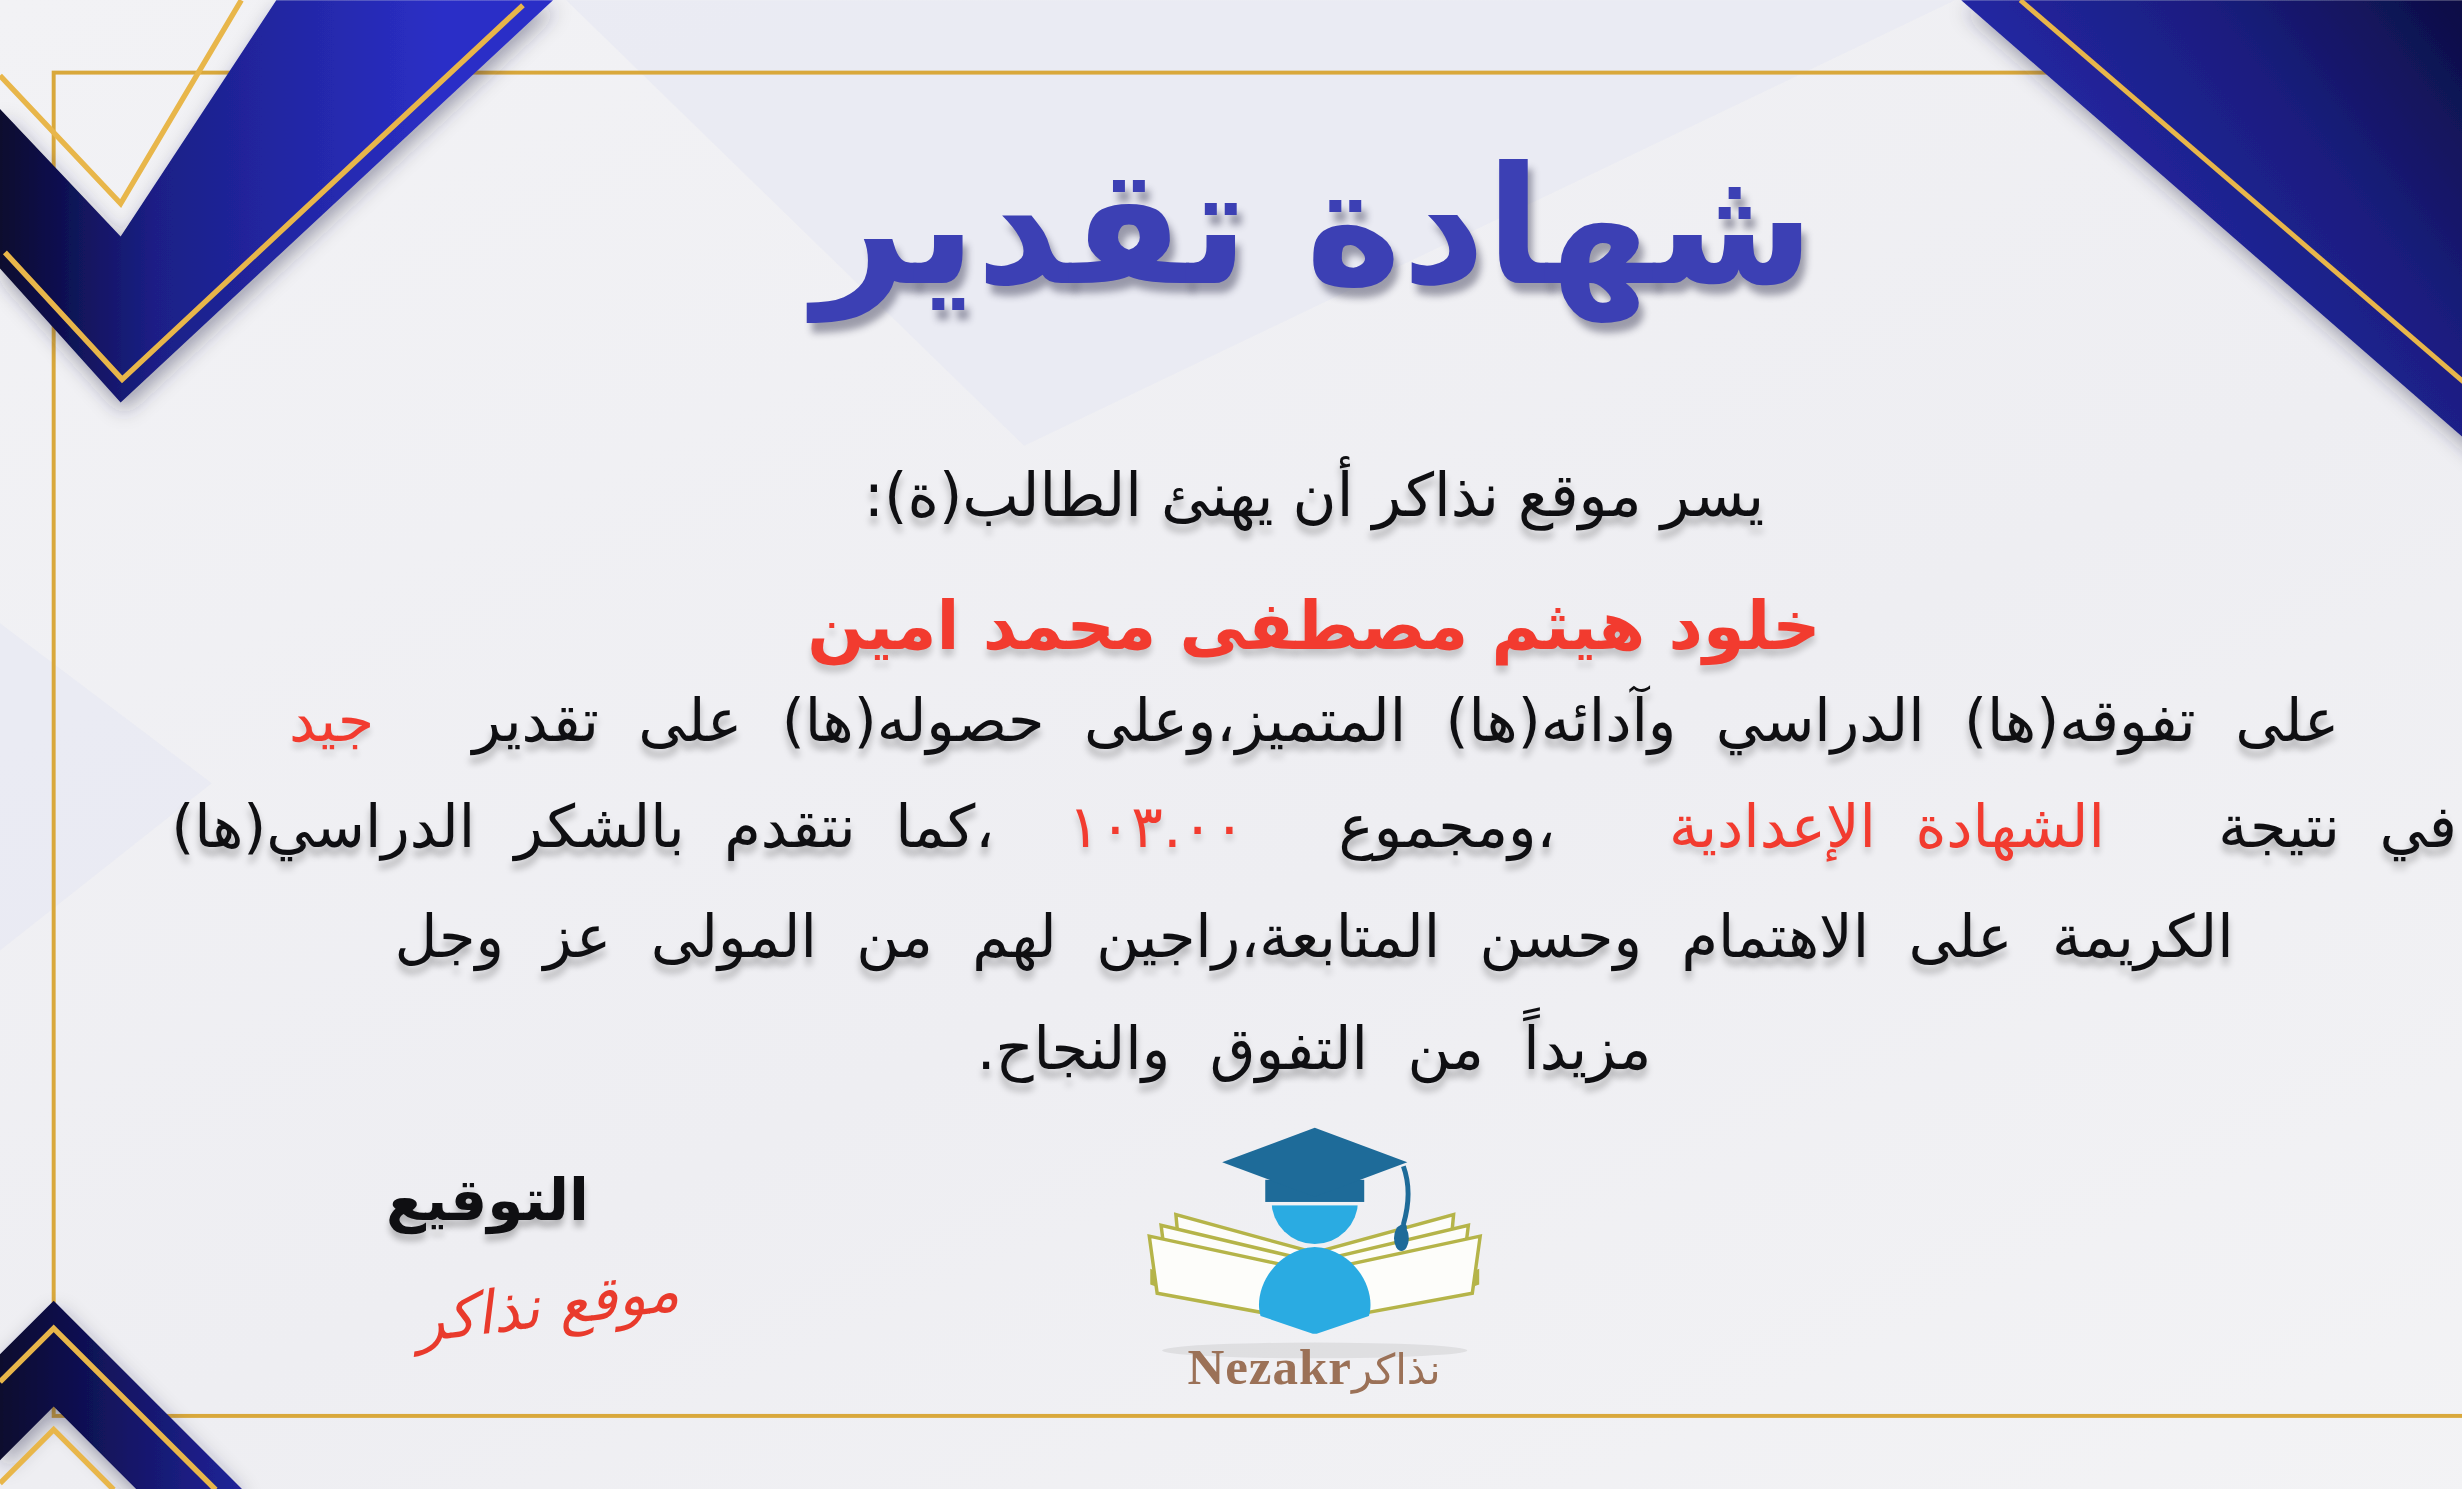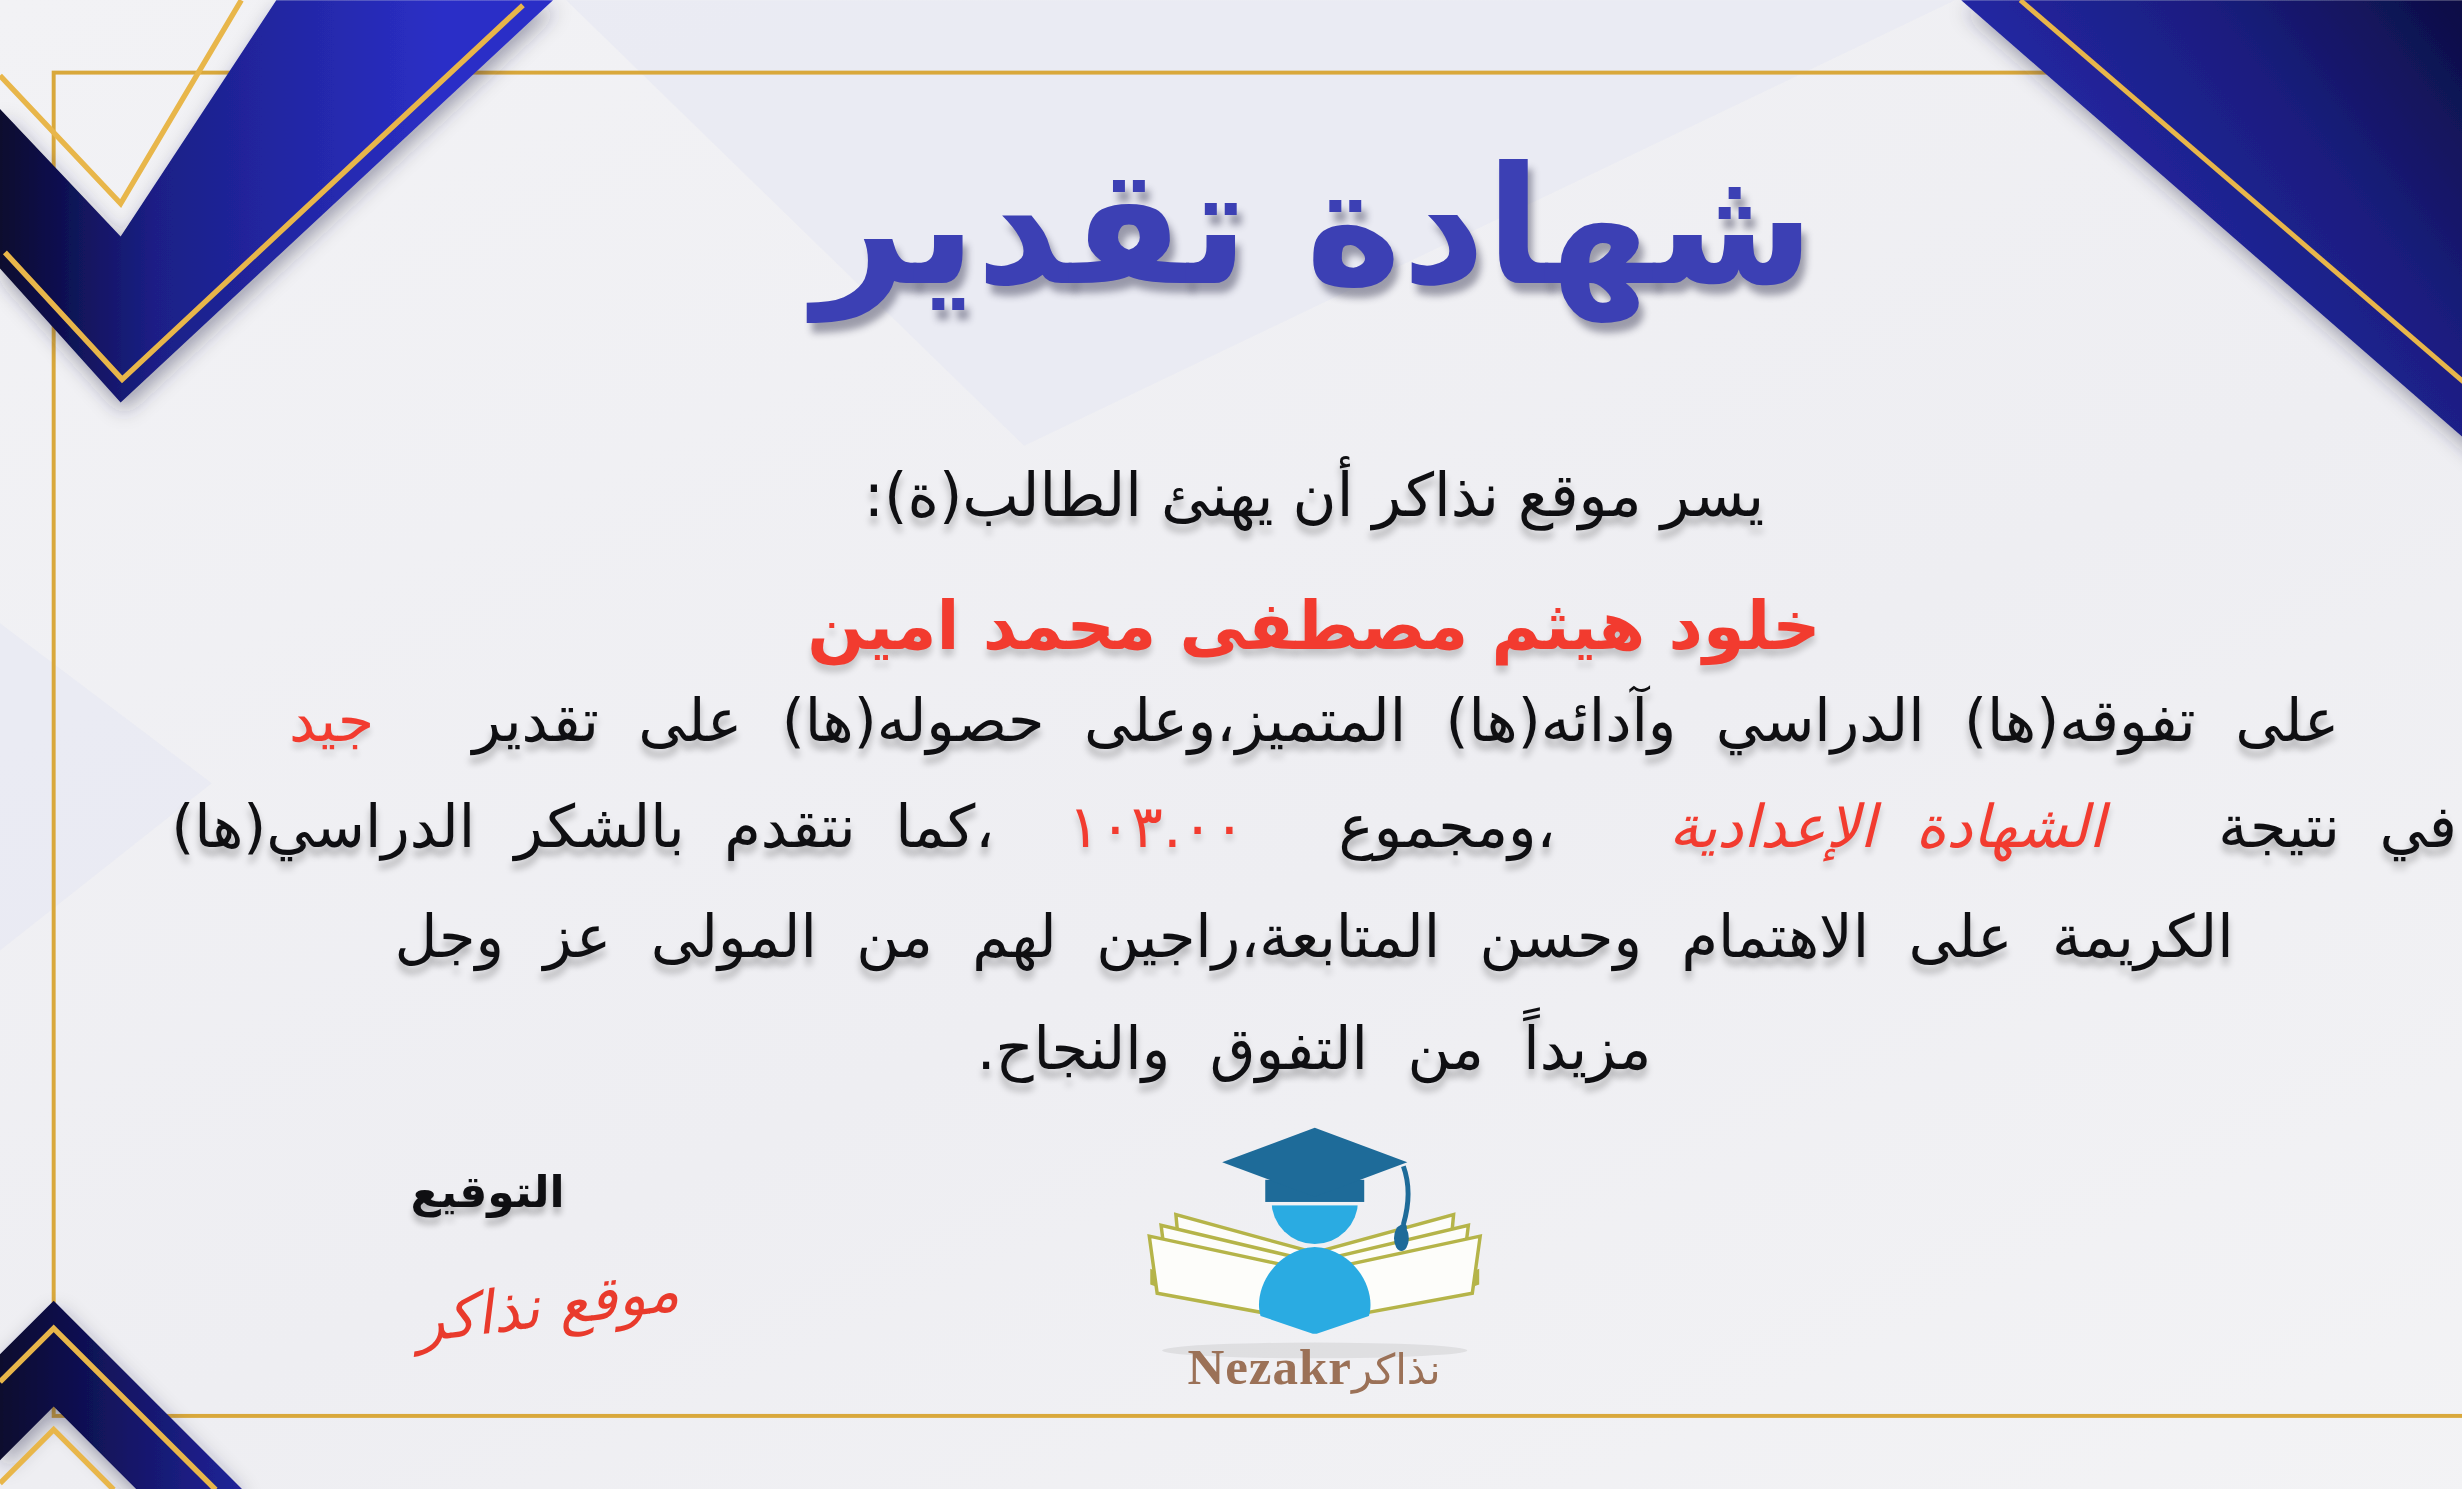--- a/index.html
+++ b/index.html
@@ -54,27 +54,27 @@
   }
   .bl-3 { top: 686px; }
   .bl-4 { top: 792px; }
   .bl-5 { top: 902px; }
   .bl-6 { top: 1014px; }
   .red {
     color: #f23b2f;
     text-shadow: 0 5.9px 6.9px rgba(0,0,0,0.16);
   }
   .gap-grade { margin-right: 59px; }
-  .gap-wide-r { margin-right: 74px; font-style: italic; }
+  .gap-wide-r { margin-right: 74px; }
   .gap-wide-l { margin-left: 74px; }
   .gap-med-r { margin-right: 54px; }
   .gap-med-l { margin-left: 34px; }
   .signature-label {
     top: 1166px; left: 315px; width: 345px;
-    font-size: 44px;
+    font-size: 58px;
     font-weight: bold;
     text-shadow: 0 6.9px 6.9px rgba(0,0,0,0.24);
   }
   .signature-script {
     top: 1271px; left: 335px; width: 424px;
     font-size: 59px;
     font-style: italic;
     color: #e93a2c;
     transform: rotate(-7deg);
   }

